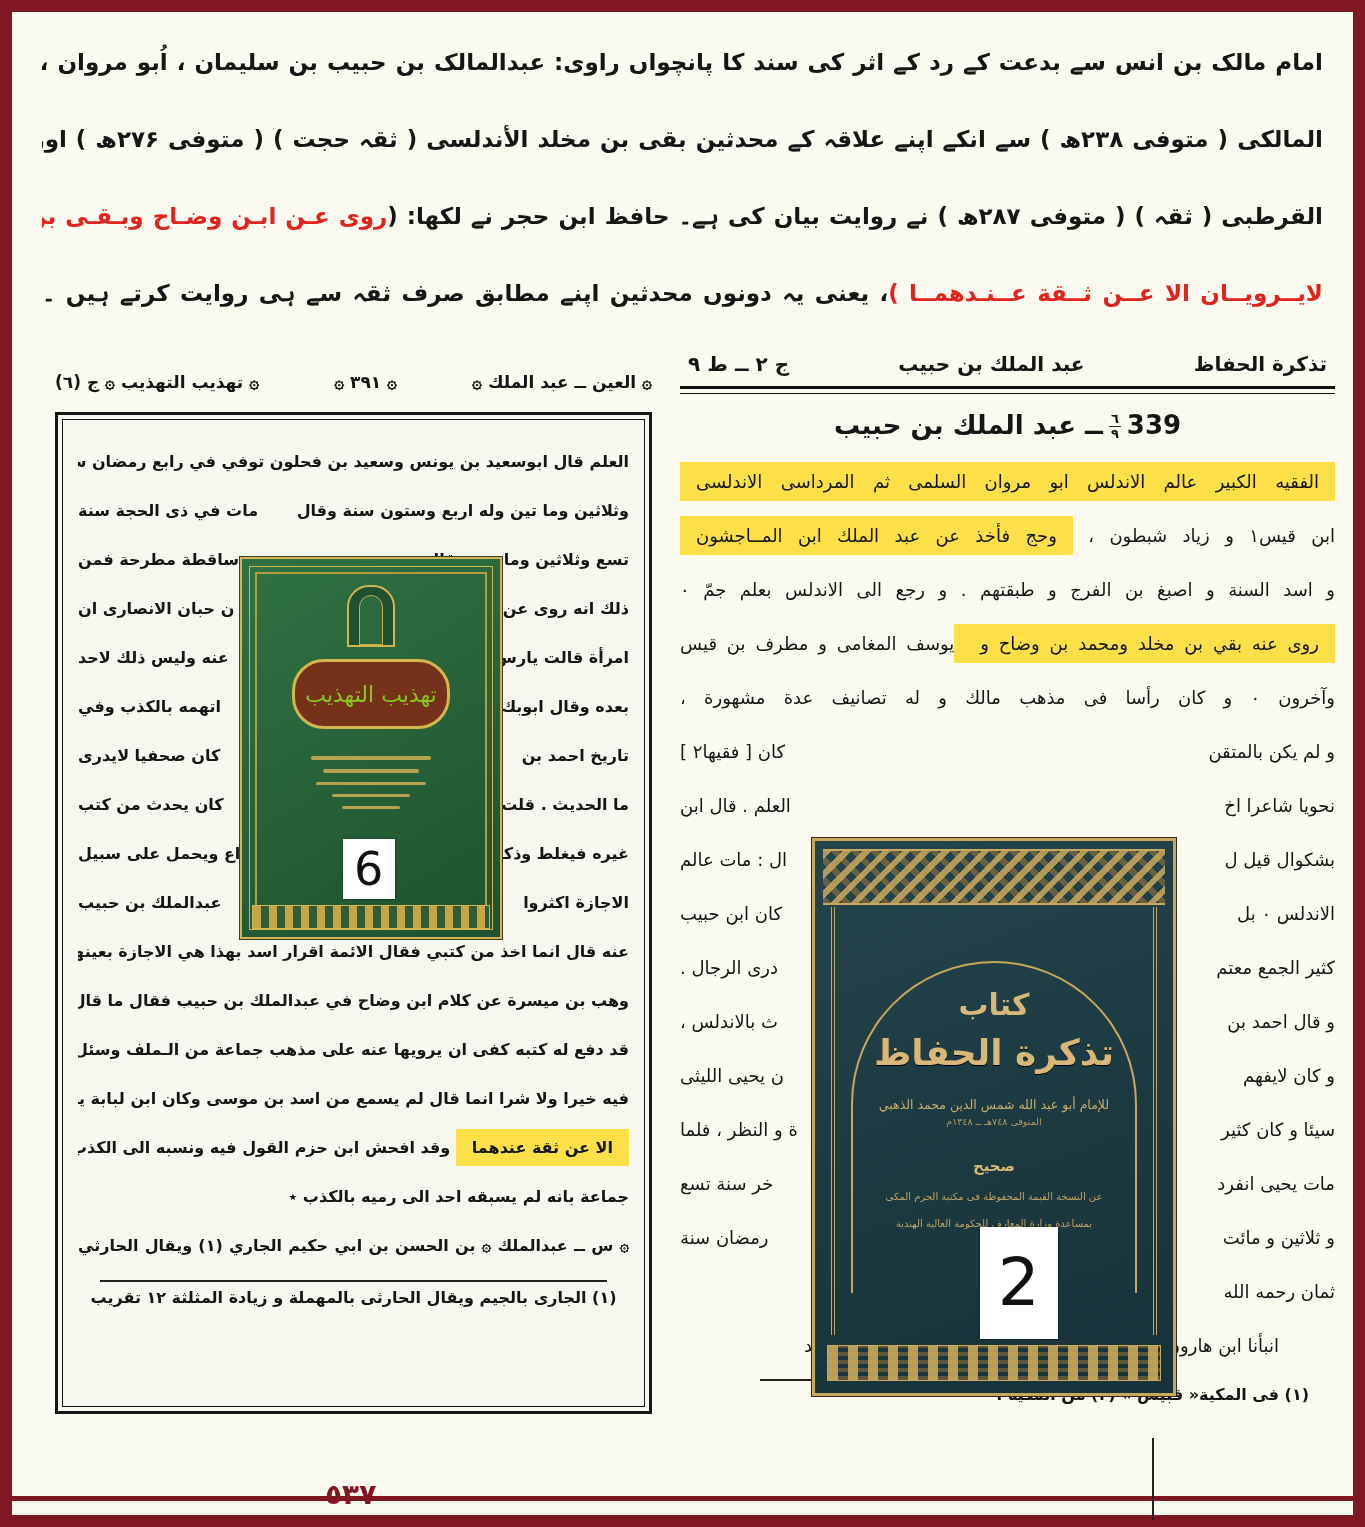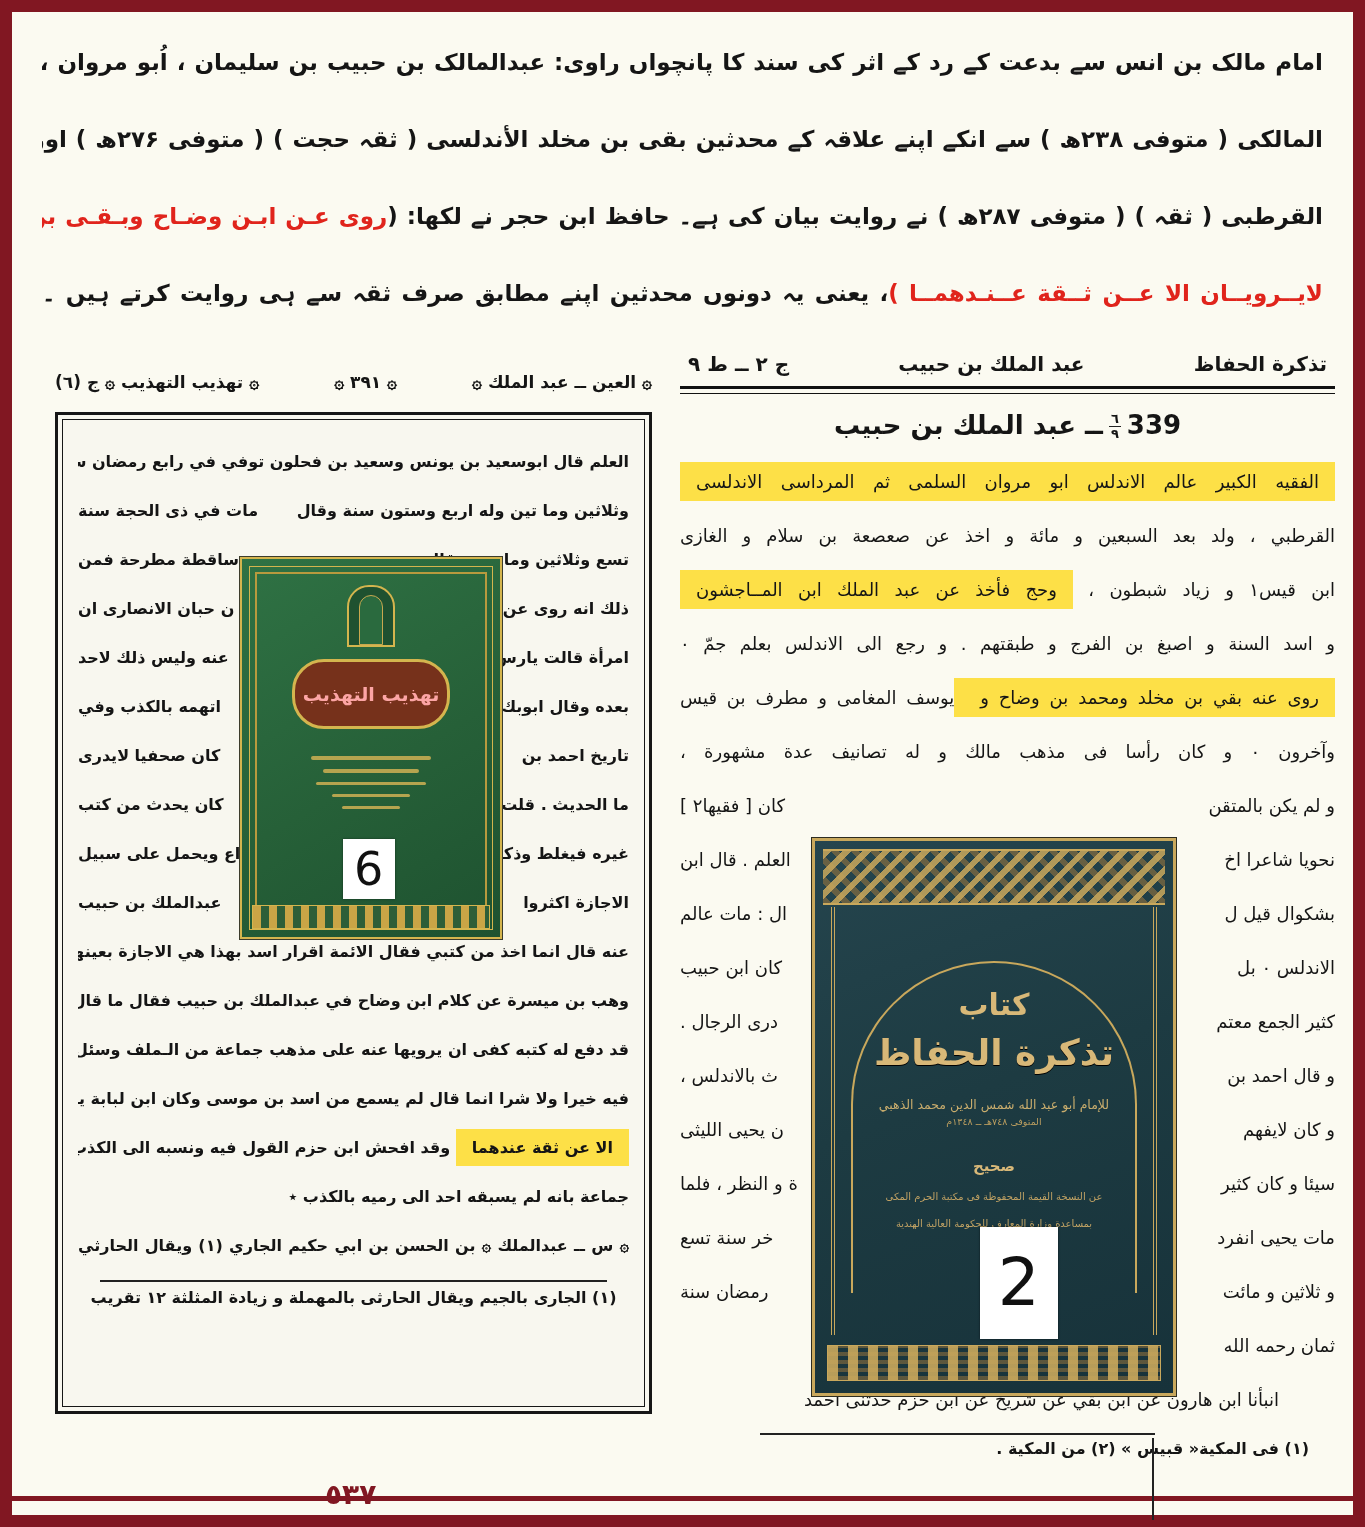--- a/index.html
+++ b/index.html
@@ -54,21 +54,21 @@
           border:2px solid #d4b54e;box-shadow:0 0 0 1px #3c3c2c;}
   .c6-frame1{position:absolute;inset:7px;border:1px solid #d4b54e;}
   .c6-frame2{position:absolute;inset:13px;border:2px solid #b89a3e;}
   .c6-niche{position:absolute;top:26px;left:50%;transform:translateX(-50%);width:44px;height:58px;
             border:2px solid #d4b54e;border-radius:22px 22px 0 0;background:#1f5130;}
   .c6-niche:after{content:"";position:absolute;inset:8px 10px 0 10px;border:1px solid #c9a84f;
                   border-radius:12px 12px 0 0;background:#2a6a3e;}
   .c6-cartouche{position:absolute;top:100px;left:50%;transform:translateX(-50%);width:152px;height:64px;
                 background:#76311b;border:3px solid #d4b54e;border-radius:32px;display:flex;
                 align-items:center;justify-content:center;}
-  .c6-cartouche span{color:#fca5a5;font-size:19px;font-weight:700;white-space:nowrap;}
+  .c6-cartouche span{color:#84cc16;font-size:22px;font-weight:400;white-space:nowrap;}
   .c6-bars{position:absolute;top:188px;left:0;right:0;}
   .c6-bars i{display:block;height:4px;margin:9px auto;background:#cfb054;opacity:.85;border-radius:2px;}
   .c6-bars i:nth-child(1){width:120px;}
   .c6-bars i:nth-child(2){width:96px;}
   .c6-bars i:nth-child(3){width:110px;height:3px;}
   .c6-bars i:nth-child(4){width:78px;height:3px;}
   .c6-bars i:nth-child(5){width:58px;height:3px;}
   .c6-band{position:absolute;bottom:8px;left:10px;right:10px;height:22px;border:1px solid #d4b54e;
            background:repeating-linear-gradient(90deg,#caa546 0 8px,#2d5e38 8px 16px);}
   .c6-label{position:absolute;left:39%;top:74%;width:52px;height:60px;background:#fff;display:flex;
@@ -181,21 +181,20 @@
     <div class="dbl-rule"></div>
     <div class="entry">
       <span>339</span><span class="frac">
           <span class="ft">٦</span>
           <span class="fb">٩</span>
         </span><span>ــ</span>
       <span>عبد الملك بن حبيب</span>
     </div>
     <div id="right-lines">
         <div class="tline"><span class="hl">الفقيه الكبير عالم الاندلس ابو مروان السلمى ثم المرداسى الاندلسى</span></div>
-        <div class="tline">القرطبي ، ولد بعد السبعين و مائة و اخذ عن صعصعة بن سلام و الغازى</div>
         <div class="tline"><span>ابن قيس١ و زياد شبطون ، </span><span class="hl">وحج فأخذ عن عبد الملك ابن المــاجشون</span></div>
         <div class="tline">و اسد السنة و اصبغ بن الفرج و طبقتهم . و رجع الى الاندلس بعلم جمّ ٠</div>
         <div class="tline"><span class="hl">روى عنه بقي بن مخلد ومحمد بن وضاح و </span><span>يوسف المغامى و مطرف بن قيس</span></div>
         <div class="tline">وآخرون ٠ و كان رأسا فى مذهب مالك و له تصانيف عدة مشهورة ،</div>
         <div class="tline split">
           <span>و لم يكن بالمتقن</span>
           <span>كان [ فقيها٢ ]</span>
         </div>
         <div class="tline split">
           <span>نحويا شاعرا اخ</span>

